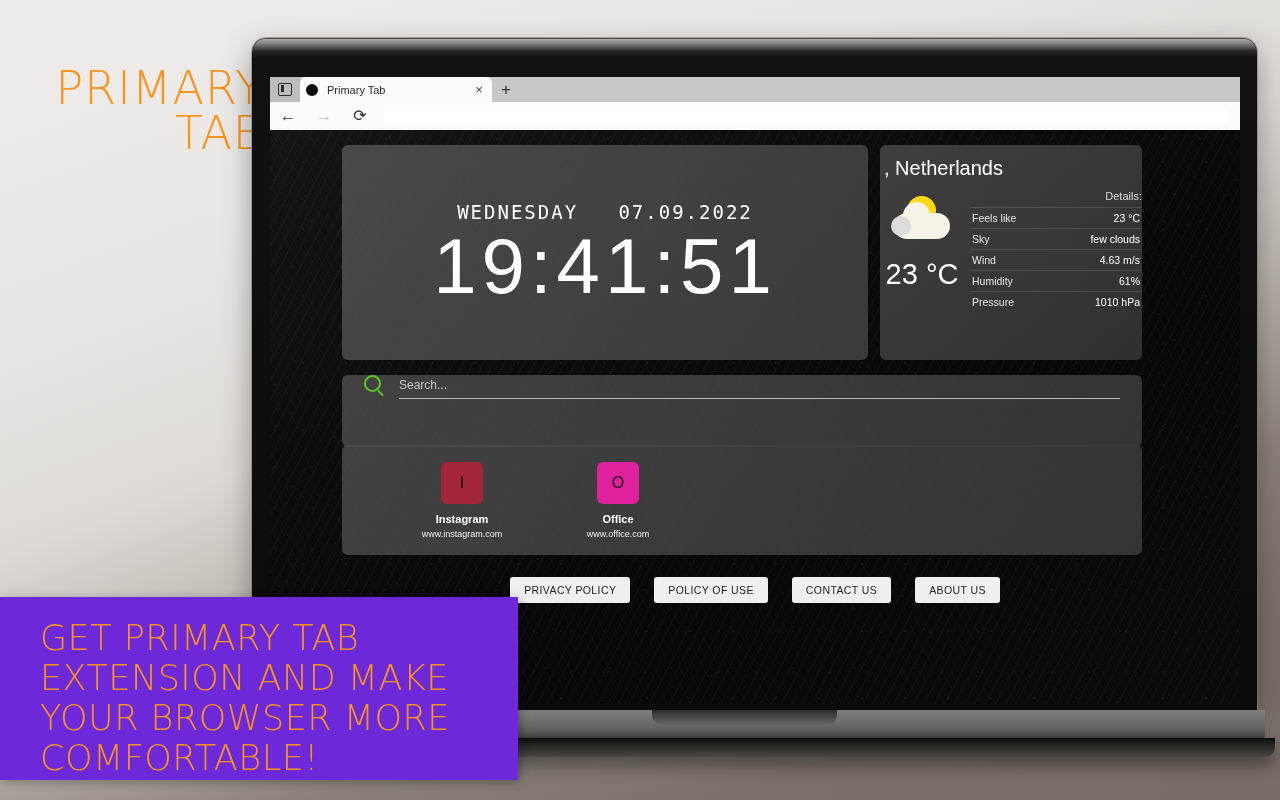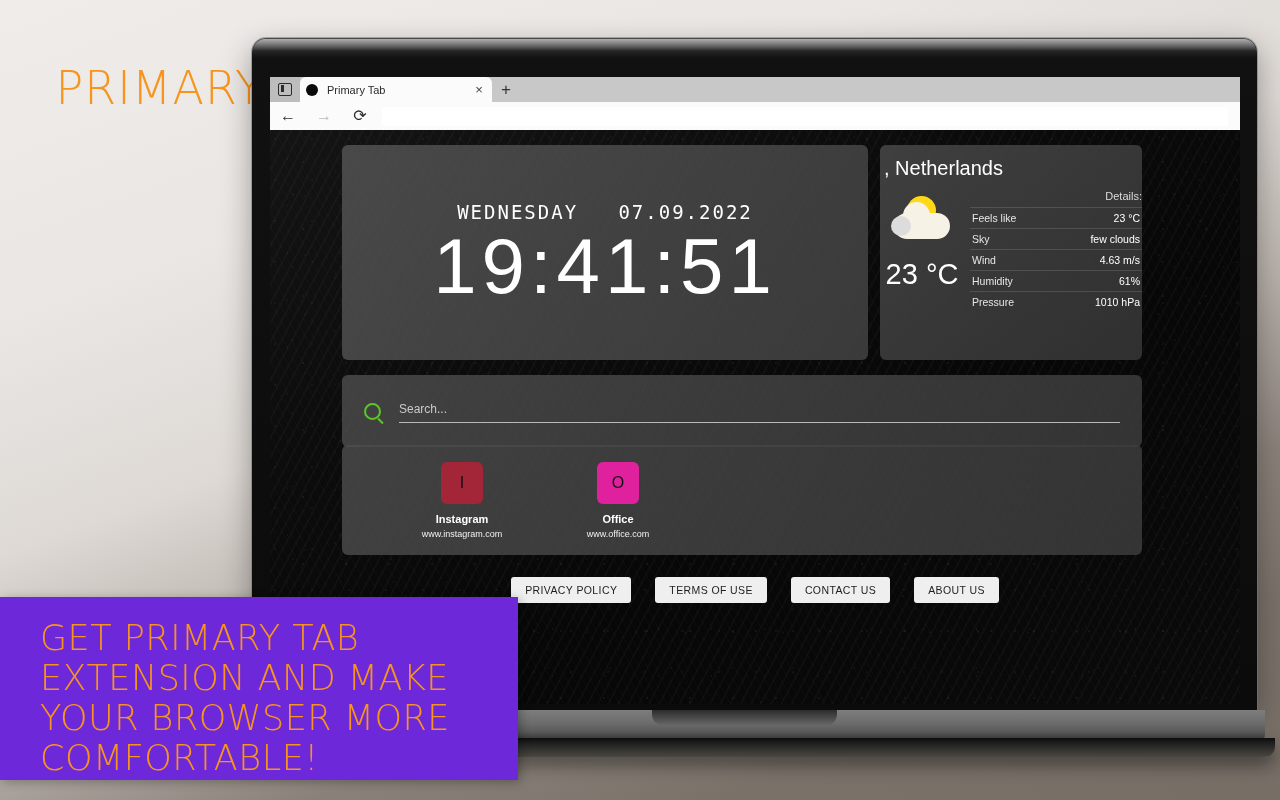--- a/index.html
+++ b/index.html
@@ -173,21 +173,21 @@
     display:flex;justify-content:space-between;border-top:1px solid rgba(255,255,255,.13);
     padding:4px 2px;font-size:10.5px;color:#eee;
   }
   .w-row .k{color:#e6e6e6;}
   .w-row .v{color:#fff;}
 
   
   .search{
     position:absolute;left:72px;top:245px;width:800px;height:72px;
     background:linear-gradient(120deg,rgba(78,78,78,.80),rgba(60,60,60,.84));
-    border-radius:6px;display:flex;align-items:center;padding:0 22px;box-sizing:border-box;
+    border-radius:6px;display:flex;align-items:flex-start;padding:0 22px;box-sizing:border-box;
   }
   .search-icon{
     width:13px;height:13px;border:2px solid #5ec42a;border-radius:50%;position:relative;flex:0 0 auto;
   }
   .search-icon:after{
     content:"";position:absolute;right:-5px;bottom:-4px;width:7px;height:2px;
     background:#5ec42a;transform:rotate(45deg);
   }
   .search-field{
     flex:1;margin-left:18px;border-bottom:1px solid #b9b9b9;padding-bottom:5px;
@@ -215,20 +215,21 @@
   .foot-btn{
     background:#efefef;color:#1d1d1d;font-size:10.5px;letter-spacing:.4px;
     padding:7px 14px;border-radius:3px;white-space:nowrap;
   }
 </style>
 </head>
 <body>
 
 <div class="promo-top">
   <span class="l1">PRIMARY</span>
+  <span class="l2">TAB</span>
 </div>
 
 <div class="laptop">
   <div class="lid">
     <div class="screen">
 
       <div class="tabstrip">
         <div class="tab-list-btn">
             <div class="glyph"></div>
           </div>
@@ -305,21 +306,21 @@
           </div>
           <div class="bm">
             <div class="bm-tile" style="background:#e0219e">O</div>
             <div class="bm-name">Office</div>
             <div class="bm-url">www.office.com</div>
           </div>
         </div>
 
         <div class="footer">
           <div class="foot-btn">PRIVACY POLICY</div>
-          <div class="foot-btn">TERMS OF USE</div>
+          <div class="foot-btn">POLICY OF USE</div>
           <div class="foot-btn">CONTACT US</div>
           <div class="foot-btn">ABOUT US</div>
         </div>
 
       </div>
     </div>
   </div>
   <div class="base">
       <div class="base-notch"></div>
     </div>

